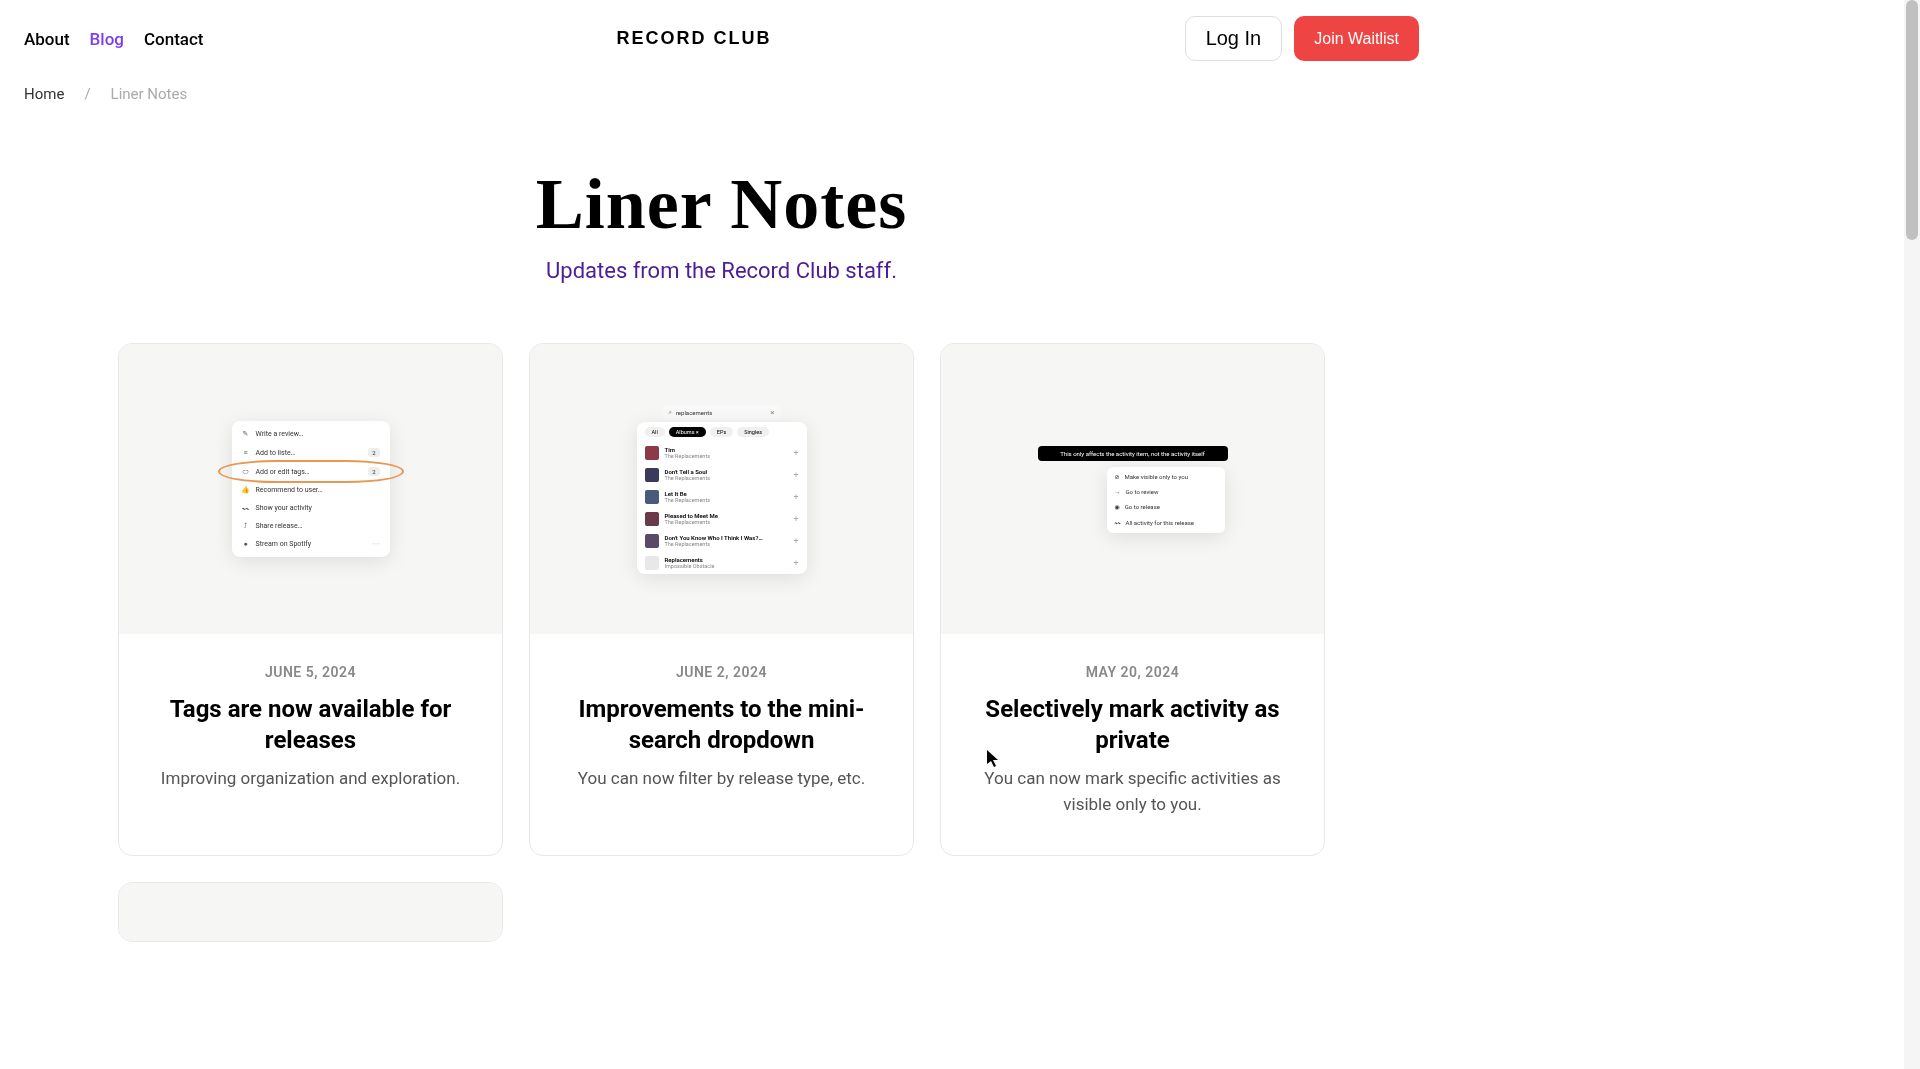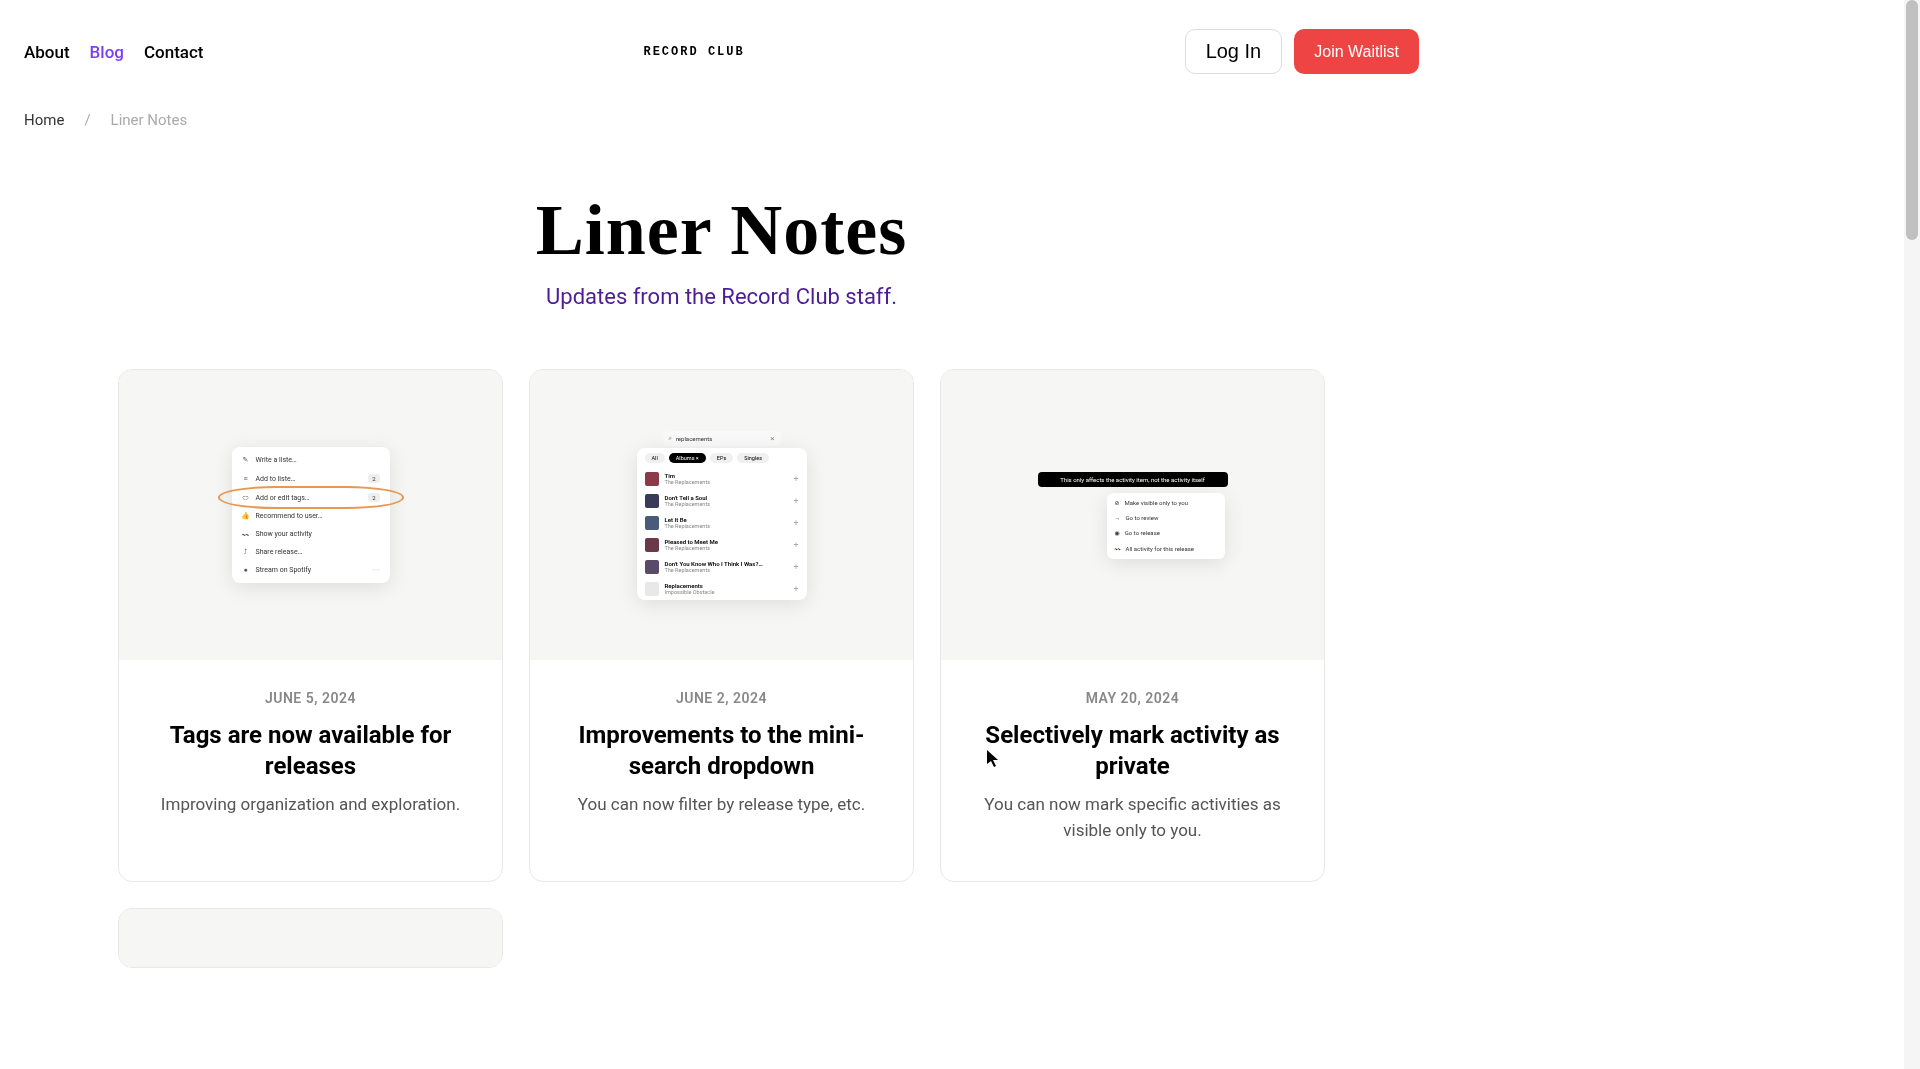--- a/index.html
+++ b/index.html
@@ -39,45 +39,45 @@
       height: 240px;
       background: #c0c0c0;
       border-radius: 6px;
     }
     
     
     .header {
       display: flex;
       align-items: center;
       justify-content: space-between;
-      padding: 29px 24px;
+      padding: 16px 24px;
     }
     
     .nav-left {
       display: flex;
       gap: 20px;
     }
     
     .nav-link {
       font-size: 17px;
       font-weight: 500;
       color: #000;
       text-decoration: none;
       cursor: pointer;
     }
     
     .nav-link.active {
       color: #7b3ff2;
     }
     
     .logo {
-      font-size: 12px;
+      font-size: 18px;
       font-weight: 900;
       letter-spacing: 2px;
-      font-family: Liberation Mono, monospace;
+      font-family: Liberation Sans, sans-serif;
     }
     
     .nav-right {
       display: flex;
       gap: 12px;
     }
     
     .btn-login {
       padding: 10px 20px;
       border: 1px solid #ddd;
@@ -414,21 +414,21 @@
     <p class="hero-subtitle">Updates from the Record Club staff.</p>
   </section>
 
   <div class="cards-grid">
 
     <article class="card">
       <div class="card-image">
         <div class="mockup-menu">
           <div class="mockup-menu-item">
             <span class="mockup-icon">✎</span>
-            <span>Write a liste…</span>
+            <span>Write a review…</span>
           </div>
           <div class="mockup-menu-item">
             <span class="mockup-icon">≡</span>
             <span>Add to liste…</span>
             <span class="mockup-badge">2</span>
           </div>
           <div class="mockup-menu-item highlighted">
             <span class="highlight-circle"></span>
             <span class="mockup-icon">⬭</span>
             <span>Add or edit tags…</span>

